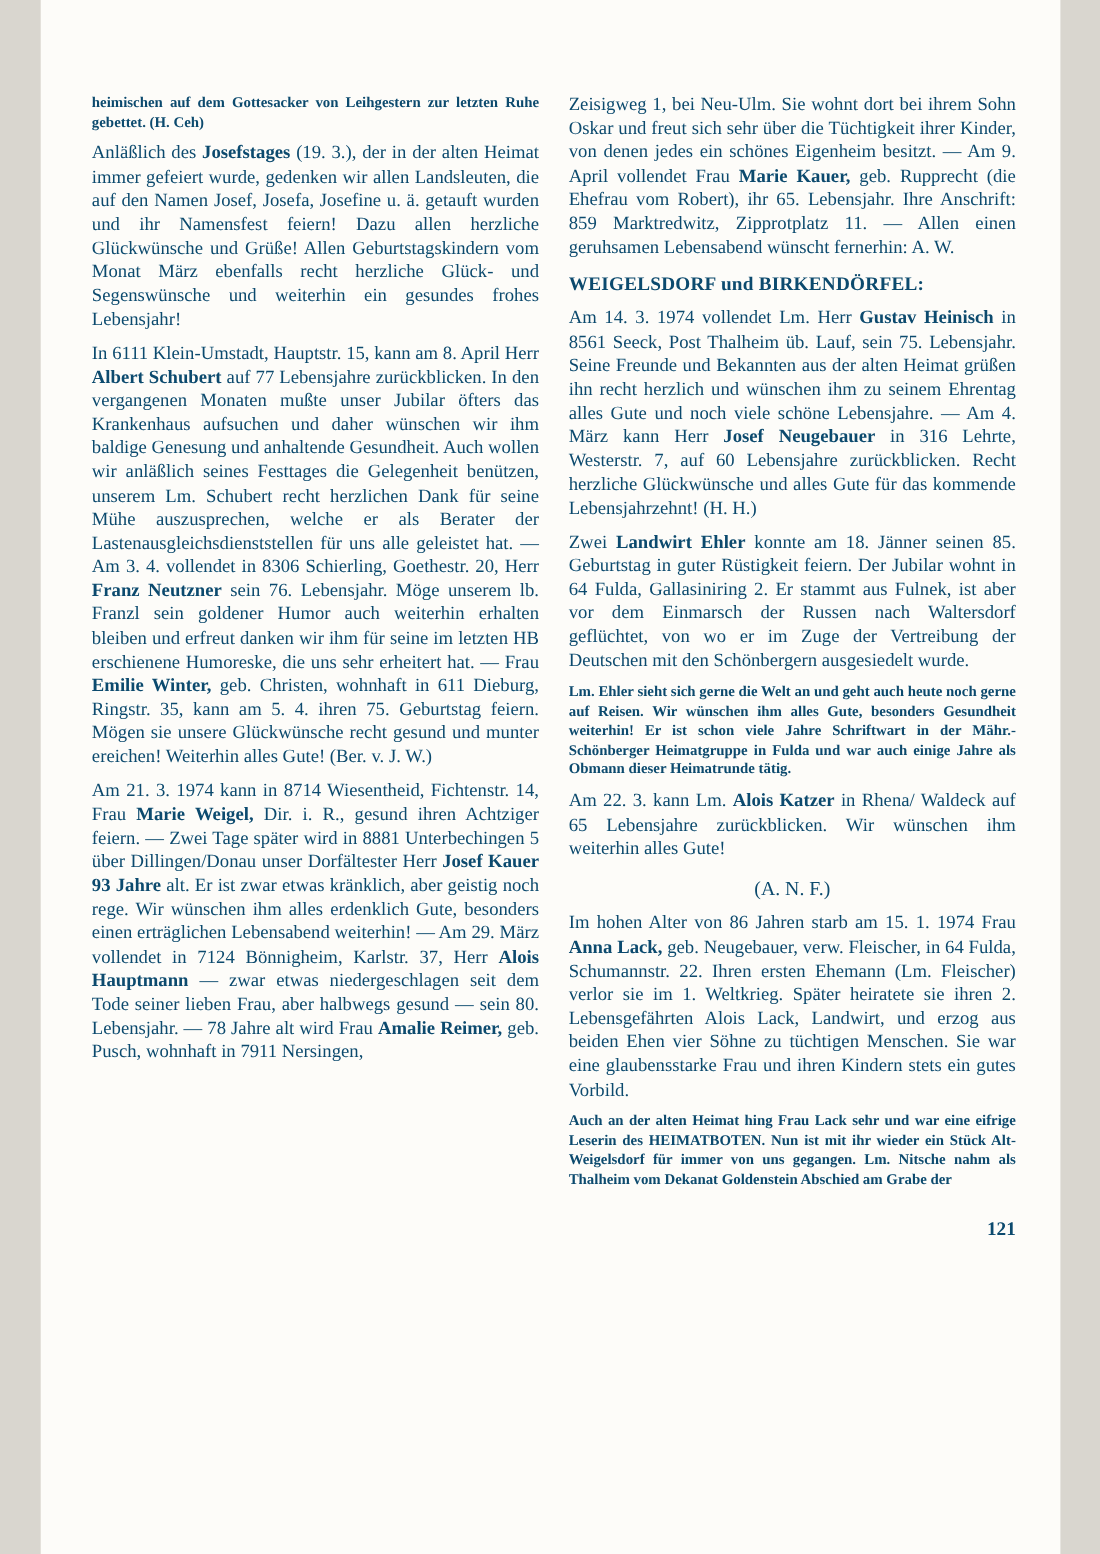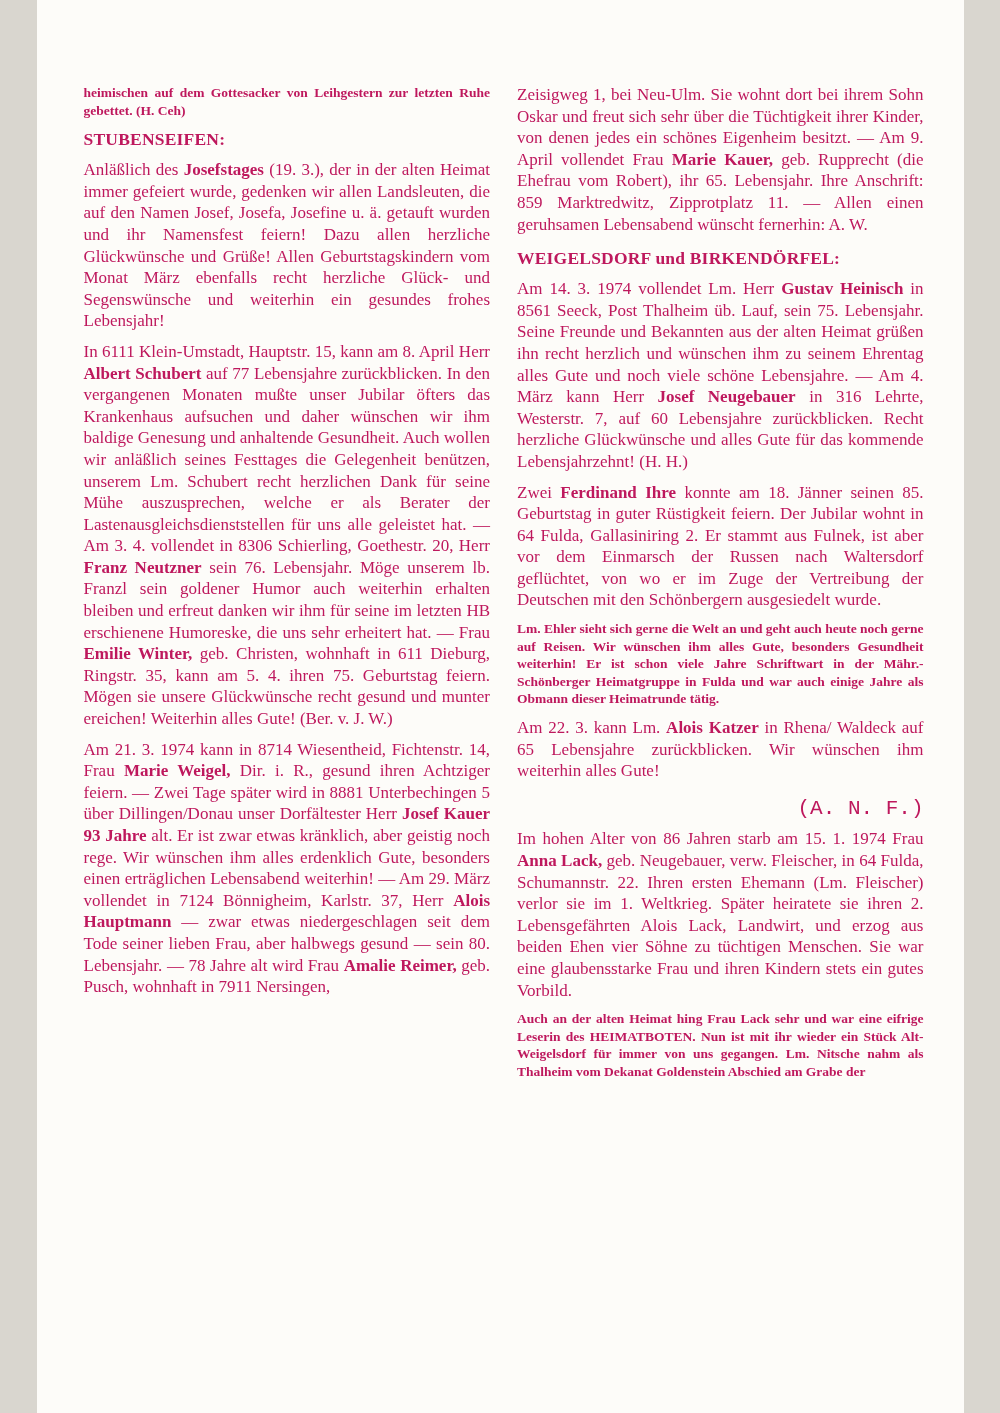--- a/index.html
+++ b/index.html
@@ -3,21 +3,21 @@
 <meta charset="utf-8">
 <style>
   html, body { margin: 0; padding: 0; }
   body { background: #d9d6cf; }
   .page {
     position: relative;
     width: 927px;
     height: 1413px;
     margin: 0 auto;
     background: #fdfcf9;
-    color: #be185d;
+    color: #0c4a6e;
     box-sizing: border-box;
     padding: 84px 40px 0 47px;
     font-family: "Liberation Serif", "DejaVu Serif", serif;
     overflow: hidden;
   }
   .cols { display: flex; gap: 27px; }
   .col { width: 443px; box-sizing: border-box; }
   p { margin: 0; }
   .body {
     font-size: 17px;
@@ -35,58 +35,57 @@
   h2.heading {
     font-size: 17.5px;
     line-height: 21px;
     font-weight: bold;
     letter-spacing: 0.2px;
     margin: 13px 0 9px 0;
   }
   h2.heading.first { margin-top: 10px; }
   .b { font-weight: bold; }
   .sig {
-    font-size: 21px;
+    font-size: 18px;
     line-height: 21.6px;
-    text-align: right;
+    text-align: center;
     margin-bottom: 9px;
-    font-family: Liberation Mono, monospace;
   }
   .pagenum {
     font-size: 17.5px;
     font-weight: bold;
     text-align: right;
     margin-top: 26px;
   }
 </style>
 </head>
 <body>
 
 <div class="page">
   <div class="cols">
 
     <div class="col">
       <p class="small">heimischen auf dem Gottesacker von Leihgestern zur letzten Ruhe gebettet. (H. Ceh)</p>
 
-      <h2 class="heading first">STUBENSEIFEN:</h2>
       <p class="body"><span>Anläßlich des </span><span class="b">Josefstages</span><span> (19. 3.), der in der alten Heimat immer gefeiert wurde, gedenken wir allen Landsleuten, die auf den Namen Josef, Josefa, Josefine u. ä. getauft wurden und ihr Namensfest feiern! Dazu allen herzliche Glückwünsche und Grüße! Allen Geburtstagskindern vom Monat März ebenfalls recht herzliche Glück- und Segenswünsche und weiterhin ein gesundes frohes Lebensjahr!</span></p>
       <p class="body"><span>In 6111 Klein-Umstadt, Hauptstr. 15, kann am 8. April Herr </span><span class="b">Albert Schubert</span><span> auf 77 Lebensjahre zurückblicken. In den vergangenen Monaten mußte unser Jubilar öfters das Krankenhaus aufsuchen und daher wünschen wir ihm baldige Genesung und anhaltende Gesundheit. Auch wollen wir anläßlich seines Festtages die Gelegenheit benützen, unserem Lm. Schubert recht herzlichen Dank für seine Mühe auszusprechen, welche er als Berater der Lastenausgleichsdienststellen für uns alle geleistet hat. — Am 3. 4. vollendet in 8306 Schierling, Goethestr. 20, Herr </span><span class="b">Franz Neutzner</span><span> sein 76. Lebensjahr. Möge unserem lb. Franzl sein goldener Humor auch weiterhin erhalten bleiben und erfreut danken wir ihm für seine im letzten HB erschienene Humoreske, die uns sehr erheitert hat. — Frau </span><span class="b">Emilie Winter,</span><span> geb. Christen, wohnhaft in 611 Dieburg, Ringstr. 35, kann am 5. 4. ihren 75. Geburtstag feiern. Mögen sie unsere Glückwünsche recht gesund und munter ereichen! Weiterhin alles Gute! (Ber. v. J. W.)</span></p>
 
       <p class="body"><span>Am 21. 3. 1974 kann in 8714 Wiesentheid, Fichtenstr. 14, Frau </span><span class="b">Marie Weigel,</span><span> Dir. i. R., gesund ihren Achtziger feiern. — Zwei Tage später wird in 8881 Unterbechingen 5 über Dillingen/Donau unser Dorfältester Herr </span><span class="b">Josef Kauer 93 Jahre</span><span> alt. Er ist zwar etwas kränklich, aber geistig noch rege. Wir wünschen ihm alles erdenklich Gute, besonders einen erträglichen Lebensabend weiterhin! — Am 29. März vollendet in 7124 Bönnigheim, Karlstr. 37, Herr </span><span class="b">Alois Hauptmann</span><span> — zwar etwas niedergeschlagen seit dem Tode seiner lieben Frau, aber halbwegs gesund — sein 80. Lebensjahr. — 78 Jahre alt wird Frau </span><span class="b">Amalie Reimer,</span><span> geb. Pusch, wohnhaft in 7911 Nersingen,</span></p>
     </div>
 
     <div class="col">
       <p class="body"><span>Zeisigweg 1, bei Neu-Ulm. Sie wohnt dort bei ihrem Sohn Oskar und freut sich sehr über die Tüchtigkeit ihrer Kinder, von denen jedes ein schönes Eigenheim besitzt. — Am 9. April vollendet Frau </span><span class="b">Marie Kauer,</span><span> geb. Rupprecht (die Ehefrau vom Robert), ihr 65. Lebensjahr. Ihre Anschrift: 859 Marktredwitz, Zipprotplatz 11. — Allen einen geruhsamen Lebensabend wünscht fernerhin: A. W.</span></p>
 
       <h2 class="heading">WEIGELSDORF und BIRKENDÖRFEL:</h2>
       <p class="body"><span>Am 14. 3. 1974 vollendet Lm. Herr </span><span class="b">Gustav Heinisch</span><span> in 8561 Seeck, Post Thalheim üb. Lauf, sein 75. Lebensjahr. Seine Freunde und Bekannten aus der alten Heimat grüßen ihn recht herzlich und wünschen ihm zu seinem Ehrentag alles Gute und noch viele schöne Lebensjahre. — Am 4. März kann Herr </span><span class="b">Josef Neugebauer</span><span> in 316 Lehrte, Westerstr. 7, auf 60 Lebensjahre zurückblicken. Recht herzliche Glückwünsche und alles Gute für das kommende Lebensjahrzehnt! (H. H.)</span></p>
-      <p class="body"><span>Zwei </span><span class="b">Ferdinand Ihre</span><span> konnte am 18. Jänner seinen 85. Geburtstag in guter Rüstigkeit feiern. Der Jubilar wohnt in 64 Fulda, Gallasiniring 2. Er stammt aus Fulnek, ist aber vor dem Einmarsch der Russen nach Waltersdorf geflüchtet, von wo er im Zuge der Vertreibung der Deutschen mit den Schönbergern ausgesiedelt wurde.</span></p>
+      <p class="body"><span>Zwei </span><span class="b">Landwirt Ehler</span><span> konnte am 18. Jänner seinen 85. Geburtstag in guter Rüstigkeit feiern. Der Jubilar wohnt in 64 Fulda, Gallasiniring 2. Er stammt aus Fulnek, ist aber vor dem Einmarsch der Russen nach Waltersdorf geflüchtet, von wo er im Zuge der Vertreibung der Deutschen mit den Schönbergern ausgesiedelt wurde.</span></p>
       <p class="small">Lm. Ehler sieht sich gerne die Welt an und geht auch heute noch gerne auf Reisen. Wir wünschen ihm alles Gute, besonders Gesundheit weiterhin! Er ist schon viele Jahre Schriftwart in der Mähr.-Schönberger Heimatgruppe in Fulda und war auch einige Jahre als Obmann dieser Heimatrunde tätig.</p>
 
       <p class="body" style="margin-bottom:16px"><span>Am 22. 3. kann Lm. </span><span class="b">Alois Katzer</span><span> in Rhena/ Waldeck auf 65 Lebensjahre zurückblicken. Wir wünschen ihm weiterhin alles Gute!</span></p>
       <p class="sig">(A. N. F.)</p>
       <p class="body"><span>Im hohen Alter von 86 Jahren starb am 15. 1. 1974 Frau </span><span class="b">Anna Lack,</span><span> geb. Neugebauer, verw. Fleischer, in 64 Fulda, Schumannstr. 22. Ihren ersten Ehemann (Lm. Fleischer) verlor sie im 1. Weltkrieg. Später heiratete sie ihren 2. Lebensgefährten Alois Lack, Landwirt, und erzog aus beiden Ehen vier Söhne zu tüchtigen Menschen. Sie war eine glaubensstarke Frau und ihren Kindern stets ein gutes Vorbild.</span></p>
       <p class="small">Auch an der alten Heimat hing Frau Lack sehr und war eine eifrige Leserin des HEIMATBOTEN. Nun ist mit ihr wieder ein Stück Alt-Weigelsdorf für immer von uns gegangen. Lm. Nitsche nahm als Thalheim vom Dekanat Goldenstein Abschied am Grabe der</p>
 
+      <div class="pagenum">121</div>
     </div>
 
   </div>
 </div>
 
 </body></html>

